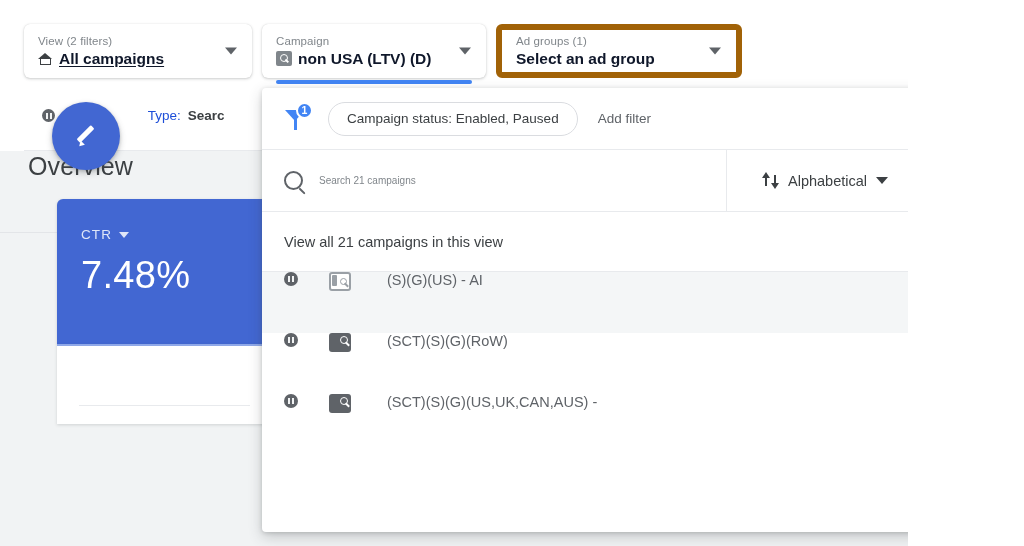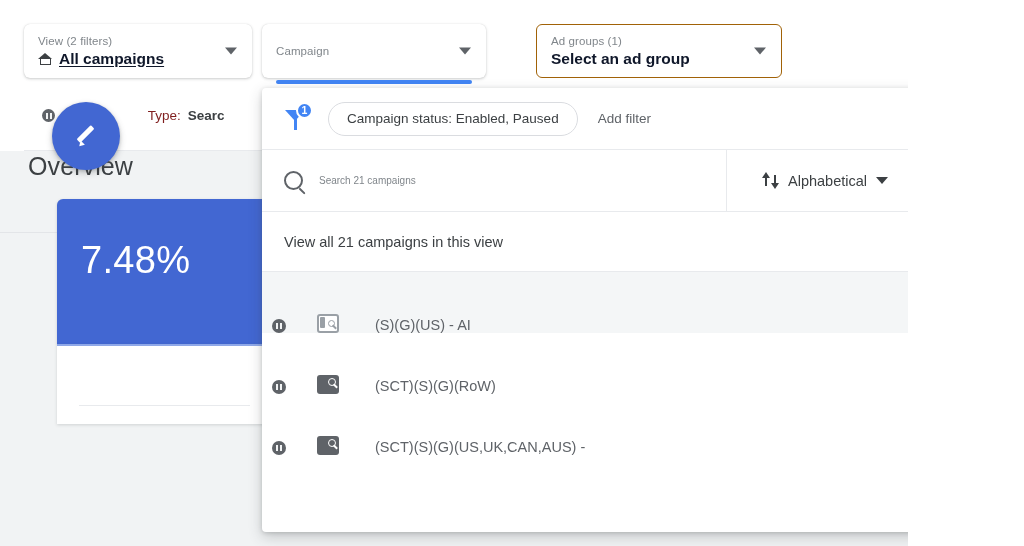--- a/index.html
+++ b/index.html
@@ -41,23 +41,22 @@
     border-radius: 6px;
     padding: 7px 44px 7px 14px;
     display: flex;
     flex-direction: column;
     justify-content: center;
   }
   .selector.card {
     box-shadow: 0 1px 3px rgba(60,64,67,.26), 0 0 1px rgba(60,64,67,.18);
   }
   .selector.outline {
-    border: 1px solid #a16207;
+    border: 6px solid #a16207;
     box-shadow: none;
-    margin-left: 40px;
   }
   .sel-label {
     font-size: 11.5px;
     color: #80868b;
     line-height: 14px;
     letter-spacing: .1px;
     white-space: nowrap;
   }
   .sel-value {
     font-size: 15.5px;
@@ -156,21 +155,21 @@
   .pause-circle:before, .pause-circle:after {
     content:"";
     position:absolute;
     top: 3.5px;
     width: 2px; height: 6px;
     background: #f1f3f4;
   }
   .pause-circle:before { left: 3.5px; }
   .pause-circle:after  { right: 3.5px; }
   .status-strong { color: #3c4043; font-weight: 700; }
-  .status-muted { color: #7f1d1d; }
+  .status-muted { color: #1d4ed8; }
 
   .hr-divider {
     position: absolute;
     left: 24px; right: 24px;
     top: 150px;
     height: 1px;
     background: #e8eaed;
   }
 
   
@@ -481,22 +480,22 @@
     padding: 0 22px;
     font-size: 14.5px;
     color: #3c4043;
     border-bottom: 1px solid #e8eaed;
   }
 
   .dd-list { position: relative; }
   .dd-row {
     height: 61px;
     display: flex;
-    align-items: flex-end;
-    padding: 0 10px;
+    align-items: flex-start;
+    padding: 0 22px;
     gap: 4px;
   }
   .dd-row.hover { background: #f4f6f7; }
   .row-pause {
     width: 14px; height: 14px;
     border-radius: 50%;
     background: #5f6368;
     position: relative;
     flex: none;
     margin-right: 27px;
@@ -580,20 +579,24 @@
         <div class="sel-label">View (2 filters)</div>
         <div class="sel-value linked">
           <span class="home-ico"></span>
           <span>All campaigns</span>
         </div>
         <span class="sel-caret"></span>
       </div>
 
       <div class="selector card" style="min-width:224px;">
         <div class="sel-label">Campaign</div>
+        <div class="sel-value">
+          <span class="camp-ico"></span>
+          <span>non USA (LTV) (D)</span>
+        </div>
         <span class="sel-caret"></span>
         <span class="sel-underline"></span>
       </div>
 
       <div class="selector outline" style="min-width:246px;">
         <div class="sel-label">Ad groups (1)</div>
         <div class="sel-value">Select an ad group</div>
         <span class="sel-caret"></span>
       </div>
     </div>
@@ -614,20 +617,24 @@
     <div class="overview-shell">
       <div class="overview-title">Overview</div>
       <div class="overview-inner-line"></div>
     </div>
 
     <div class="fab">
       <span class="pencil"></span>
     </div>
 
     <div class="metric-card">
+      <div class="metric-label">
+        <span>CTR</span>
+        <span class="metric-caret"></span>
+      </div>
       <div class="metric-value">7.48%</div>
     </div>
     <div class="metric-card-foot">
       <div class="metric-card-foot-line"></div>
     </div>
 
     <div class="right-panel-line-a"></div>
     <div class="right-panel-line-b"></div>
     <div class="right-panel-base"></div>
     <div class="green-card"></div>

